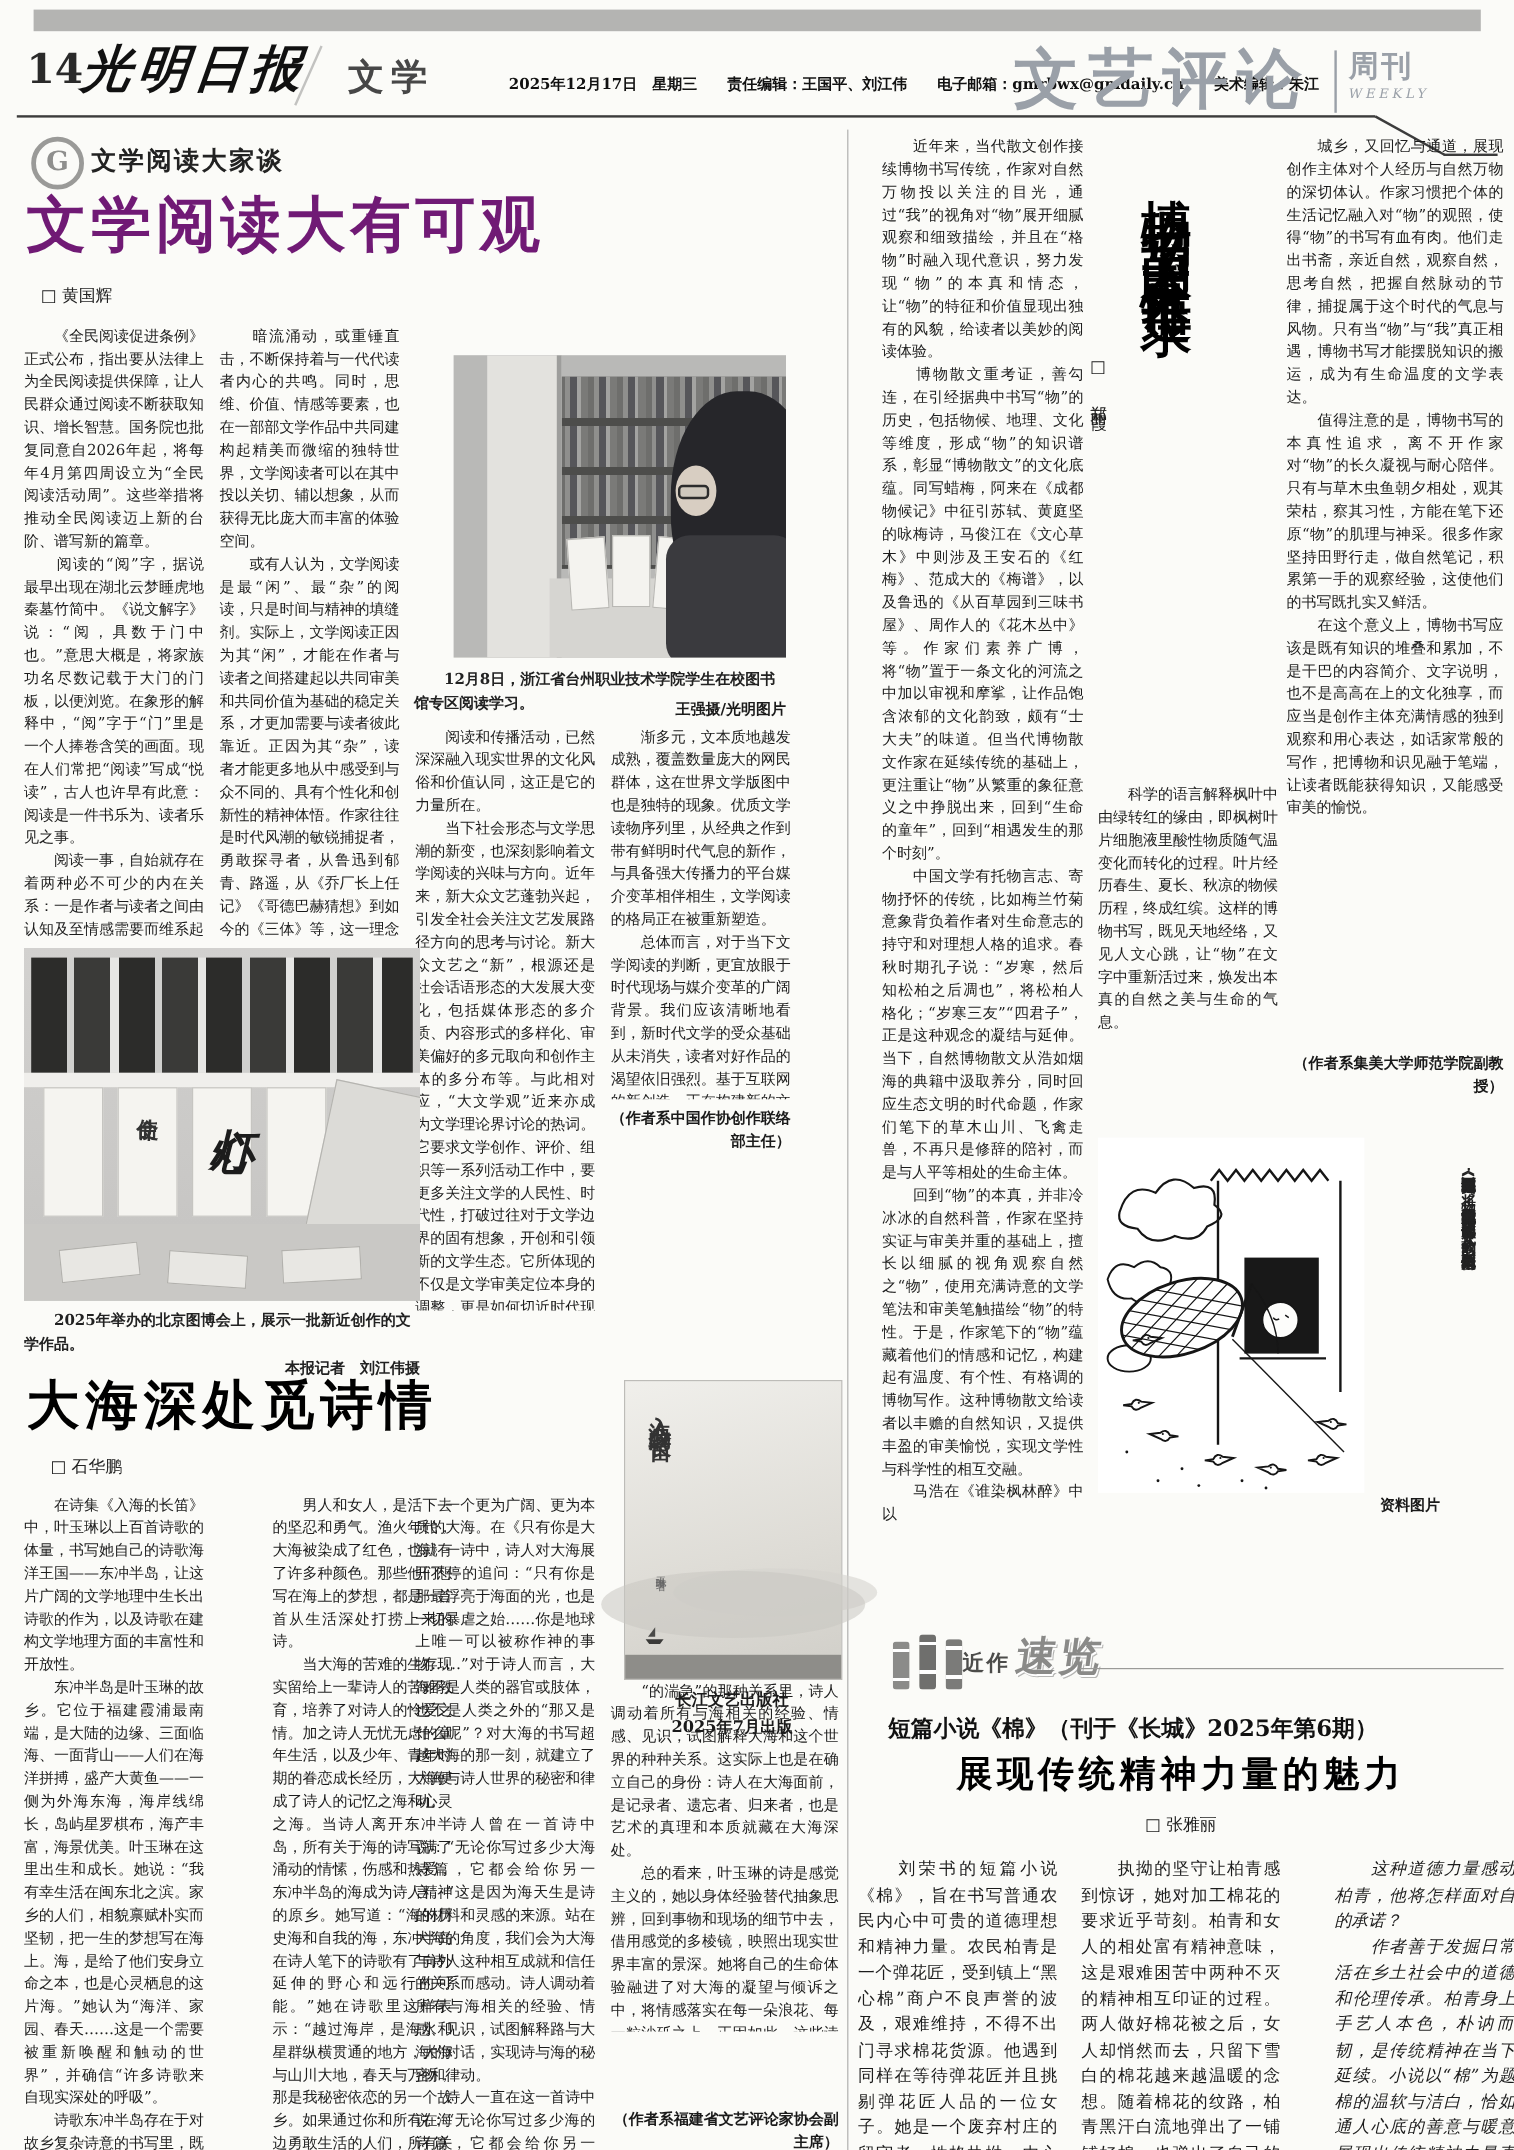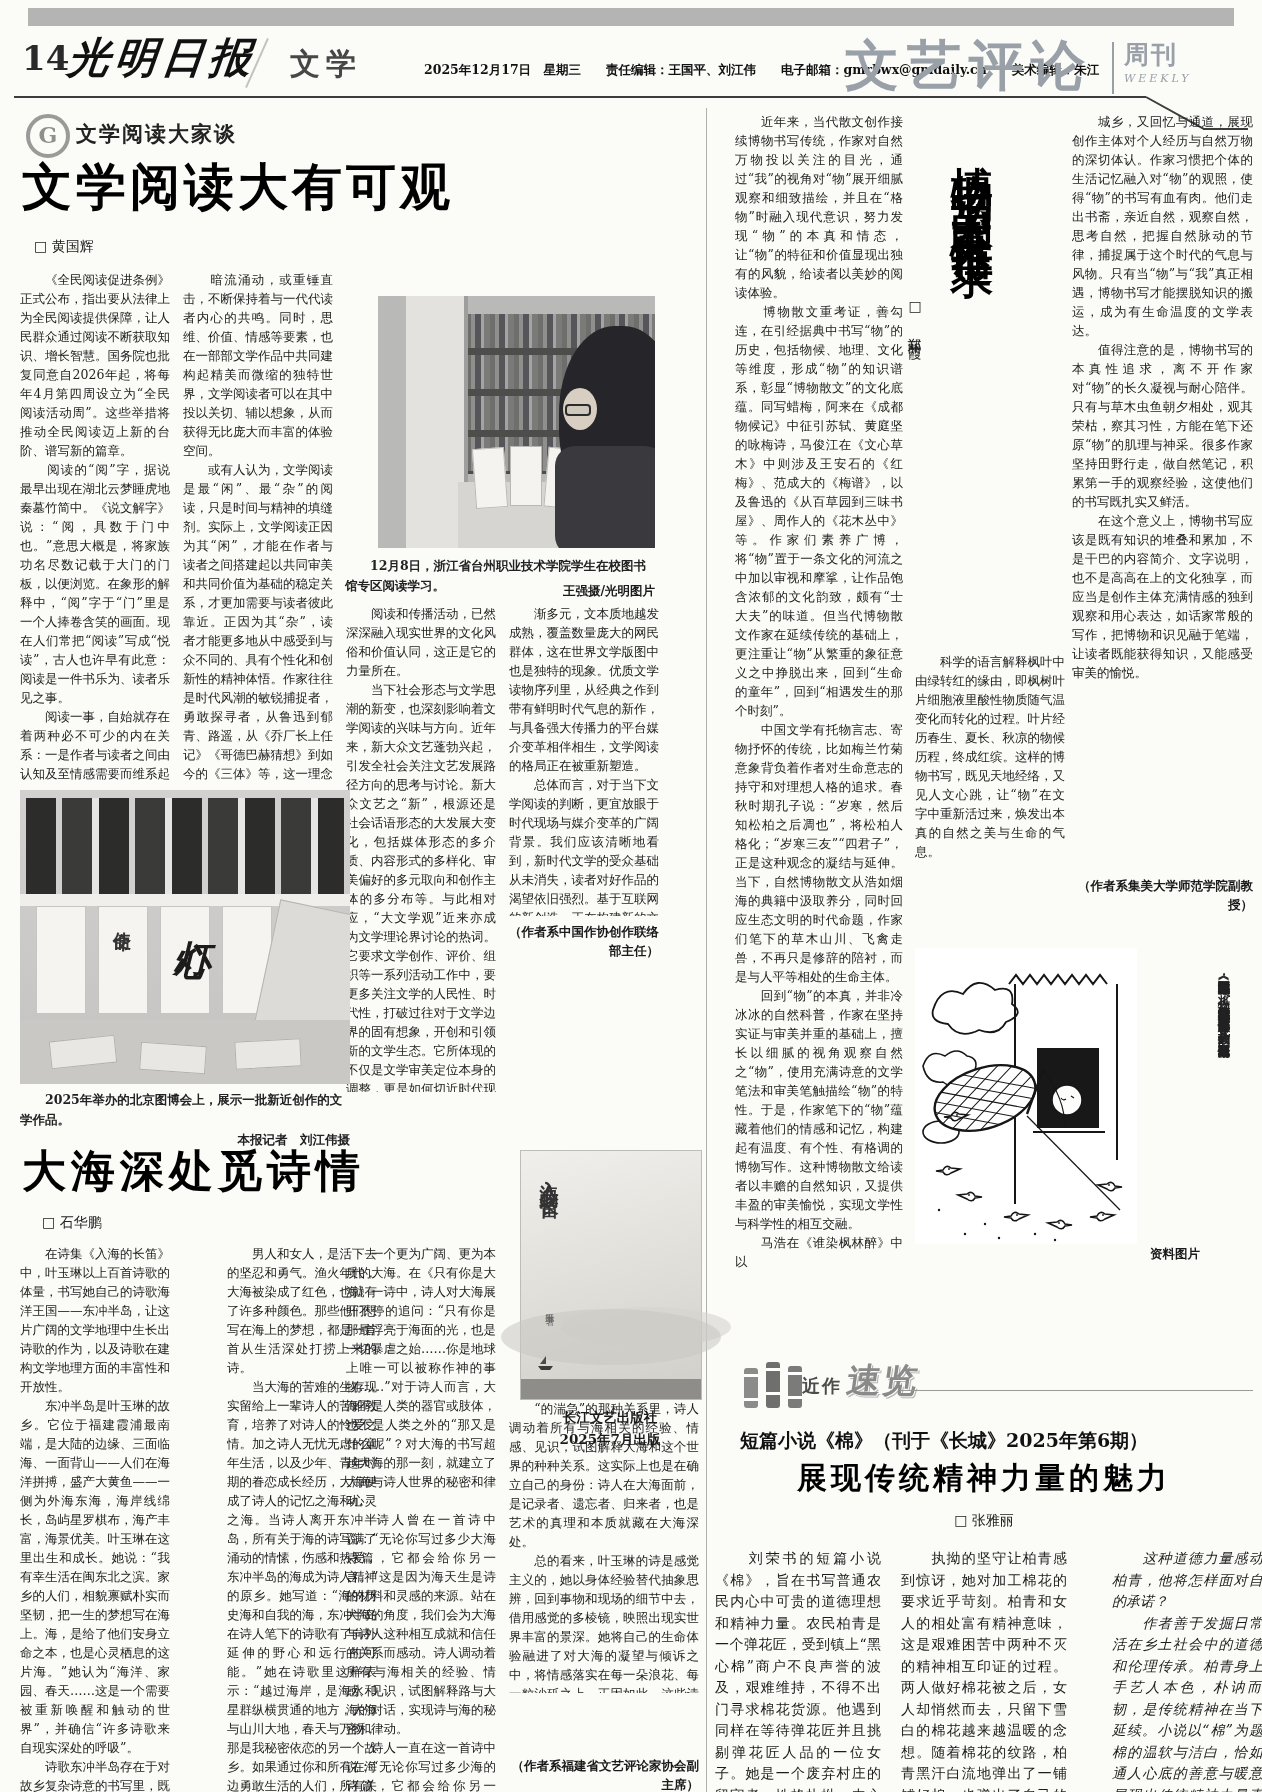--- a/index.html
+++ b/index.html
@@ -23,21 +23,21 @@
   .weekly-cn{left:1124px;top:38px;font-size:25px;font-weight:bold;color:#9aa0a8;letter-spacing:2px;text-align:center;}
   .weekly-en{left:1124px;top:72px;font-size:11px;color:#9aa0a8;letter-spacing:3px;font-style:italic;}
   .hr-main{left:14px;top:96px;width:1132px;height:2px;background:#3c3c3c;}
   .hr-diag{left:1146px;top:96px;width:66px;height:2px;background:#3c3c3c;transform-origin:left center;transform:rotate(29deg);}
   .hr-tail{left:1203px;top:128px;width:45px;height:2px;background:#3c3c3c;}
   .vrule{left:706px;top:108px;width:1px;height:1684px;background:#b0b0ae;}
   
   .klogo{left:26px;top:114px;width:36px;height:36px;border:4px solid #9a9a98;border-radius:50%;
          text-align:center;line-height:34px;font-size:22px;font-weight:bold;color:#8f8f8d;}
   .ktext{left:76px;top:120px;font-size:21px;font-weight:bold;color:#222;letter-spacing:2px;}
-  .a1title{left:22px;top:154px;font-size:50px;font-weight:900;letter-spacing:4px;color:#000000;}
+  .a1title{left:22px;top:154px;font-size:50px;font-weight:900;letter-spacing:4px;color:#701a75;}
   .byline{font-size:14px;color:#222;}
   .photo{position:absolute;overflow:hidden;background:#b9b9b7;}
   .capbox{position:absolute;}
   .credit{position:absolute;right:0;bottom:0;font-size:12.5px;font-weight:bold;}
   
   .p1-shelves{position:absolute;left:88px;top:18px;right:0;height:160px;
     background:repeating-linear-gradient(90deg,#6e6e6c 0 5px,#8f8f8d 5px 9px,#56565a 9px 15px,#a3a3a1 15px 18px,#7a7a78 18px 24px);}
   .p1-boards{position:absolute;left:88px;top:18px;right:0;height:160px;
     background:repeating-linear-gradient(180deg,transparent 0 34px,#4d4d4b 34px 41px);}
   .p1-pillar{position:absolute;left:28px;top:0;width:58px;height:100%;background:#e3e2de;border-right:4px solid #9e9e9c;}

